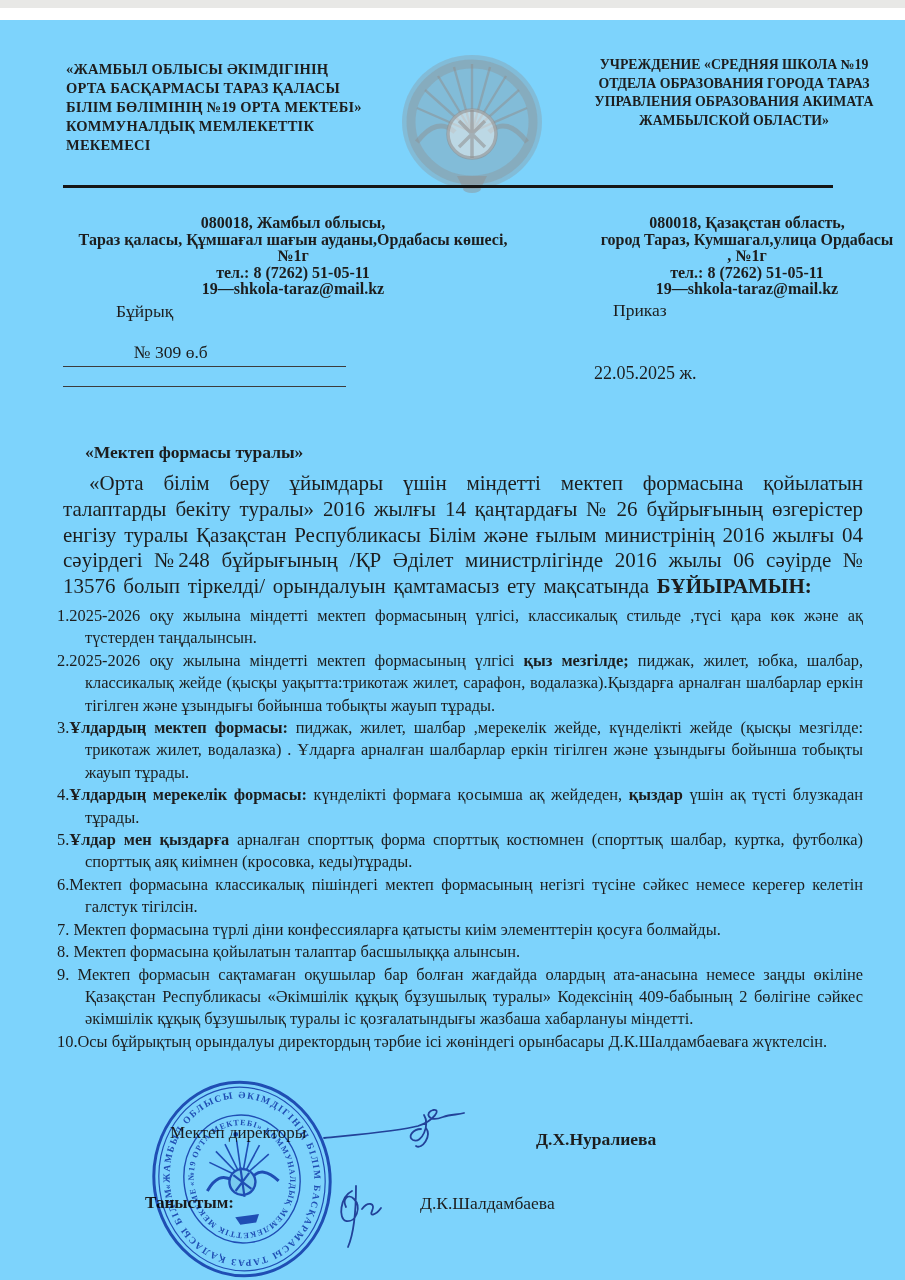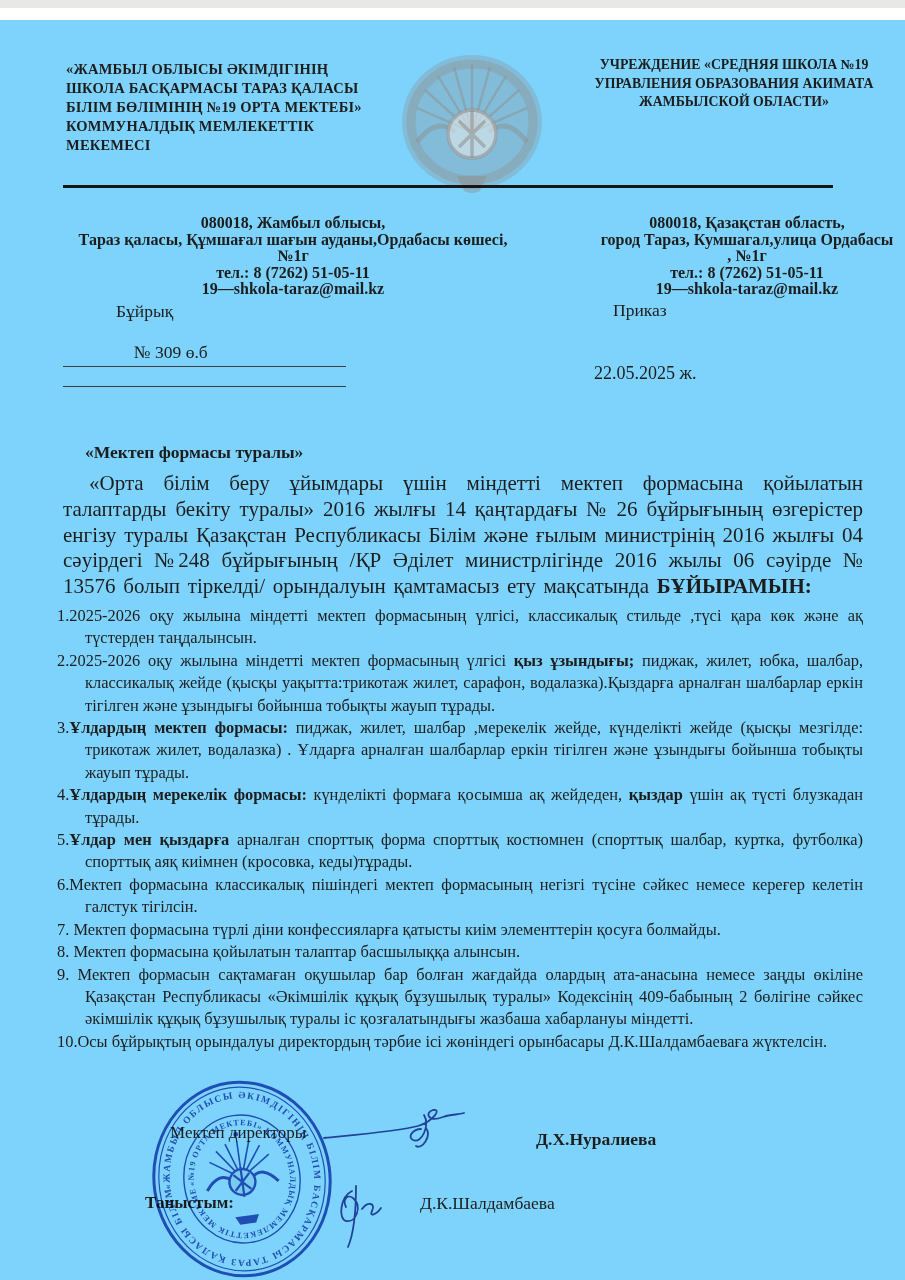--- a/index.html
+++ b/index.html
@@ -44,21 +44,21 @@
   svg{display:block;}
 </style>
 </head>
 <body>
 
 <div class="page">
   <div class="top-strip"></div>
 
   <div class="abs org org-left">
       <div>«ЖАМБЫЛ ОБЛЫСЫ ӘКІМДІГІНІҢ</div>
-      <div>ШКОЛА БАСҚАРМАСЫ ТАРАЗ ҚАЛАСЫ</div>
+      <div>ОРТА БАСҚАРМАСЫ ТАРАЗ ҚАЛАСЫ</div>
       <div>БІЛІМ БӨЛІМІНІҢ №19 ОРТА МЕКТЕБІ»</div>
       <div>КОММУНАЛДЫҚ МЕМЛЕКЕТТІК</div>
       <div>МЕКЕМЕСІ</div>
     </div>
 
   <div class="abs emblem" style="color: rgb(143, 143, 143);">
     <svg viewBox="0 0 150 144" width="150" height="144">
       <ellipse cx="75" cy="72" rx="70" ry="67" fill="currentColor" opacity="0.33"></ellipse>
       <ellipse cx="75" cy="72" rx="61" ry="58" fill="none" stroke="currentColor" stroke-width="9" opacity="0.35"></ellipse>
       <g stroke="currentColor" stroke-width="2.4" opacity="0.5">
@@ -76,20 +76,21 @@
       <circle cx="75" cy="84" r="25" fill="#f5f4f1" opacity="0.5"></circle>
       <circle cx="75" cy="84" r="24" fill="none" stroke="currentColor" stroke-width="3.5" opacity="0.6"></circle>
       <path d="M62,71 L88,97 M88,71 L62,97 M75,60 L75,108" stroke="currentColor" stroke-width="3.5" opacity="0.55"></path>
       <path d="M60,126 h30 l-5,10 h-20 z" fill="currentColor" opacity="0.5"></path>
       <ellipse cx="75" cy="139" rx="9" ry="4" fill="currentColor" opacity="0.45"></ellipse>
     </svg>
   </div>
 
   <div class="abs org org-right">
       <div>УЧРЕЖДЕНИЕ «СРЕДНЯЯ ШКОЛА №19</div>
+      <div>ОТДЕЛА ОБРАЗОВАНИЯ ГОРОДА ТАРАЗ</div>
       <div>УПРАВЛЕНИЯ ОБРАЗОВАНИЯ АКИМАТА</div>
       <div>ЖАМБЫЛСКОЙ ОБЛАСТИ»</div>
     </div>
 
   <div class="abs rule"></div>
 
   <div class="abs contact contact-left">
       <div>080018, Жамбыл облысы,</div>
       <div>Тараз қаласы, Құмшағал шағын ауданы,Ордабасы көшесі, №1г</div>
       <div>тел.: 8 (7262) 51-05-11</div>
@@ -109,21 +110,21 @@
   <div class="abs uline u1"></div>
   <div class="abs uline u2"></div>
   <div class="abs order-date">22.05.2025 ж.</div>
 
   <div class="abs doc-title">«Мектеп формасы туралы»</div>
 
   <p class="abs intro"><span>«Орта білім беру ұйымдары үшін міндетті мектеп формасына қойылатын талаптарды бекіту туралы» 2016 жылғы 14 қаңтардағы № 26 бұйрығының өзгерістер енгізу туралы Қазақстан Республикасы Білім және ғылым министрінің 2016 жылғы 04 сәуірдегі №248 бұйрығының /ҚР Әділет министрлігінде 2016 жылы 06 сәуірде № 13576 болып тіркелді/ орындалуын қамтамасыз ету мақсатында </span><span class="b">БҰЙЫРАМЫН:</span></p>
 
   <div class="abs items">
       <div class="item"><span>1.</span><span>2025-2026 оқу жылына міндетті мектеп формасының үлгісі, классикалық стильде ,түсі қара көк және ақ түстерден таңдалынсын.</span></div>
-      <div class="item"><span>2.</span><span>2025-2026 оқу жылына міндетті мектеп формасының үлгісі </span><span class="b">қыз ұзындығы;</span><span> пиджак, жилет, юбка, шалбар, классикалық жейде (қысқы уақытта:трикотаж жилет, сарафон, водалазка).Қыздарға арналған шалбарлар еркін тігілген және ұзындығы бойынша тобықты жауып тұрады.</span></div>
+      <div class="item"><span>2.</span><span>2025-2026 оқу жылына міндетті мектеп формасының үлгісі </span><span class="b">қыз мезгілде;</span><span> пиджак, жилет, юбка, шалбар, классикалық жейде (қысқы уақытта:трикотаж жилет, сарафон, водалазка).Қыздарға арналған шалбарлар еркін тігілген және ұзындығы бойынша тобықты жауып тұрады.</span></div>
       <div class="item"><span>3.</span><span class="b">Ұлдардың мектеп формасы:</span><span> пиджак, жилет, шалбар ,мерекелік жейде, күнделікті жейде (қысқы мезгілде: трикотаж жилет, водалазка) . Ұлдарға арналған шалбарлар еркін тігілген және ұзындығы бойынша тобықты жауып тұрады.</span></div>
       <div class="item"><span>4.</span><span class="b">Ұлдардың мерекелік формасы:</span><span> күнделікті формаға қосымша ақ жейдеден, </span><span class="b">қыздар</span><span> үшін ақ түсті блузкадан тұрады.</span></div>
       <div class="item"><span>5.</span><span class="b">Ұлдар мен қыздарға</span><span> арналған спорттық форма спорттық костюмнен (спорттық шалбар, куртка, футболка) спорттық аяқ киімнен (кросовка, кеды)тұрады.</span></div>
       <div class="item"><span>6.</span><span>Мектеп формасына классикалық пішіндегі мектеп формасының негізгі түсіне сәйкес немесе кереғер келетін галстук тігілсін.</span></div>
       <div class="item"><span>7.</span><span> Мектеп формасына түрлі діни конфессияларға қатысты киім элементтерін қосуға болмайды.</span></div>
       <div class="item"><span>8.</span><span> Мектеп формасына қойылатын талаптар басшылыққа алынсын.</span></div>
       <div class="item"><span>9.</span><span> Мектеп формасын сақтамаған оқушылар бар болған жағдайда олардың ата-анасына немесе заңды өкіліне Қазақстан Республикасы «Әкімшілік құқық бұзушылық туралы» Кодексінің 409-бабының 2 бөлігіне сәйкес әкімшілік құқық бұзушылық туралы іс қозғалатындығы жазбаша хабарлануы міндетті.</span></div>
       <div class="item"><span>10.</span><span>Осы бұйрықтың орындалуы директордың тәрбие ісі жөніндегі орынбасары Д.К.Шалдамбаеваға жүктелсін.</span></div>
     </div>
 

